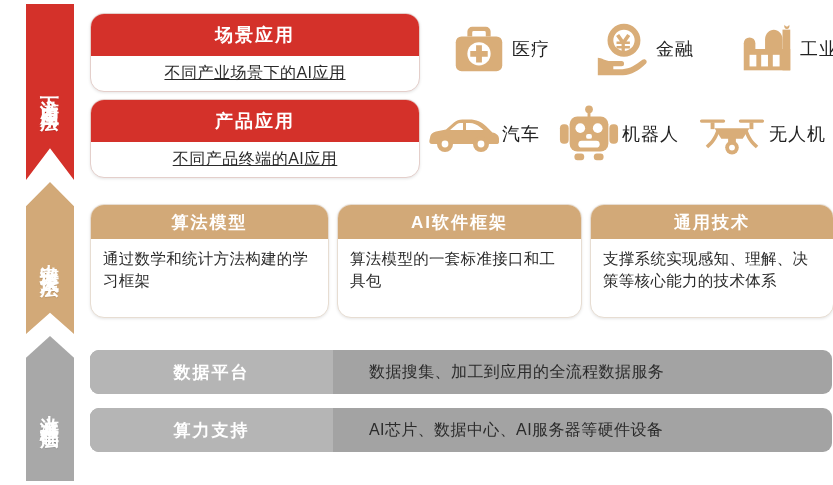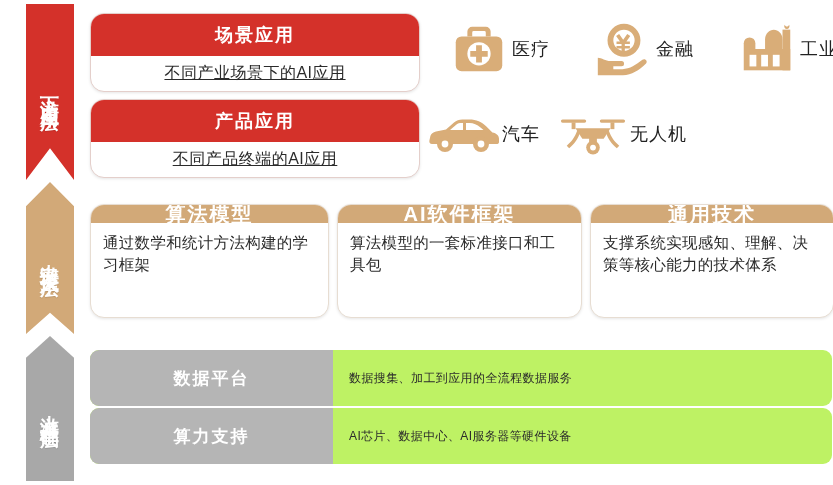--- a/index.html
+++ b/index.html
@@ -93,51 +93,51 @@
   .tech-card{
     position:absolute;top:204px;
     width:237px;height:112px;
     border-radius:14px;
     background:#ffffff;
     border:1px solid #e7ddd2;
     box-shadow:0 1px 3px rgba(0,0,0,.10);
     overflow:hidden;
   }
   .tech-card .tc-head{
-    height:18px;background:#d2a978;color:#fff;
-    font-weight:bold;font-size:20px;letter-spacing:2px;
+    height:34px;background:#d2a978;color:#fff;
+    font-weight:bold;font-size:17px;letter-spacing:2px;
     display:flex;align-items:center;justify-content:center;
   }
   .tech-card .tc-body{
     padding:9px 12px 0 12px;
     font-size:15.5px;color:#2b2b2b;line-height:1.45;
     letter-spacing:.3px;
   }
   #tech-card-0{left:90px;}
   #tech-card-1{left:337px;width:243px;}
   #tech-card-2{left:590px;width:242px;}
 
   
   .infra-row{
-    position:absolute;left:90px;width:742px;height:56px;
+    position:absolute;left:90px;width:742px;height:44px;
     border-radius:9px;overflow:hidden;display:flex;
-    background:#bef264;
+    background:#a3a3a3;
     justify-content:center;
   }
   #infra-row-0{top:350px;}
   #infra-row-1{top:408px;}
   .infra-row .ir-label{
     width:243px;flex:0 0 auto;
     background:#b5b5b5;color:#ffffff;
     font-weight:bold;font-size:17px;letter-spacing:2px;
     display:flex;align-items:center;justify-content:center;
   }
   .infra-row .ir-desc{
     flex:1 1 auto;display:flex;align-items:center;
-    padding-left:16px;font-size:12px;color:#2b2b2b;letter-spacing:.4px;
+    padding-left:36px;font-size:16px;color:#2b2b2b;letter-spacing:.4px;
   }
 </style>
 </head>
 <body>
 
 <div class="stage">
 
   <div class="ribbon" id="ribbon-downstream">
     <span class="rb-label">下游应用层</span>
   </div>
@@ -201,20 +201,36 @@
         <path d="M4 34c-2 0-3-1.4-2.6-3.4l1-4.6C3 23.6 5 22 8 21.4l10-2 8-7c2.4-2 5-3 8.4-3h7c6.6 0 12.6 2.6 17 7l6 6c4 .6 6.6 3 6.6 6.4V32c0 1.4-1 2-2.4 2z" fill="#d9ad78"></path>
         <path d="M22 20l6.5-5.4c1.5-1.2 3-1.6 5-1.6H35v7zM38 13h3.5c4 0 7.6 1.6 11 4.4l3 2.6H38z" fill="#ffffff"></path>
         <circle cx="17" cy="34" r="8" fill="#d9ad78"></circle>
         <circle cx="17" cy="34" r="3.4" fill="#ffffff"></circle>
         <circle cx="53" cy="34" r="8" fill="#d9ad78"></circle>
         <circle cx="53" cy="34" r="3.4" fill="#ffffff"></circle>
       </svg>
       <span class="icon-caption">汽车</span>
     </div>
 
+    <div class="icon-item">
+      <svg class="icon-glyph" viewBox="0 0 64 64">
+        <circle cx="32" cy="6.5" r="4" fill="#d9ad78"></circle>
+        <rect x="30.5" y="9" width="3" height="6" fill="#d9ad78"></rect>
+        <rect x="12" y="14" width="40" height="36" rx="8" fill="#d9ad78"></rect>
+        <rect x="2" y="22" width="9" height="20" rx="4" fill="#d9ad78"></rect>
+        <rect x="53" y="22" width="9" height="20" rx="4" fill="#d9ad78"></rect>
+        <circle cx="23" cy="26" r="5" fill="#ffffff"></circle>
+        <circle cx="41" cy="26" r="5" fill="#ffffff"></circle>
+        <rect x="29" y="32" width="6" height="5" rx="2" fill="#ffffff"></rect>
+        <rect x="21" y="39" width="22" height="7" rx="3.5" fill="#ffffff"></rect>
+        <rect x="17" y="52" width="10" height="7" rx="3" fill="#d9ad78"></rect>
+        <rect x="37" y="52" width="10" height="7" rx="3" fill="#d9ad78"></rect>
+      </svg>
+      <span class="icon-caption">机器人</span>
+    </div>
 
     <div class="icon-item">
       <svg class="icon-glyph" viewBox="0 0 72 52" style="width:70px">
         <rect x="3" y="11" width="26" height="3.4" rx="1.7" fill="#d9ad78"></rect>
         <rect x="43" y="11" width="26" height="3.4" rx="1.7" fill="#d9ad78"></rect>
         <rect x="14" y="14" width="4" height="7" fill="#d9ad78"></rect>
         <rect x="54" y="14" width="4" height="7" fill="#d9ad78"></rect>
         <path d="M18 20h36l-7 11H25z" fill="#d9ad78"></path>
         <rect x="32" y="30" width="8" height="6" fill="#d9ad78"></rect>
         <circle cx="36" cy="40" r="7" fill="#d9ad78"></circle>

